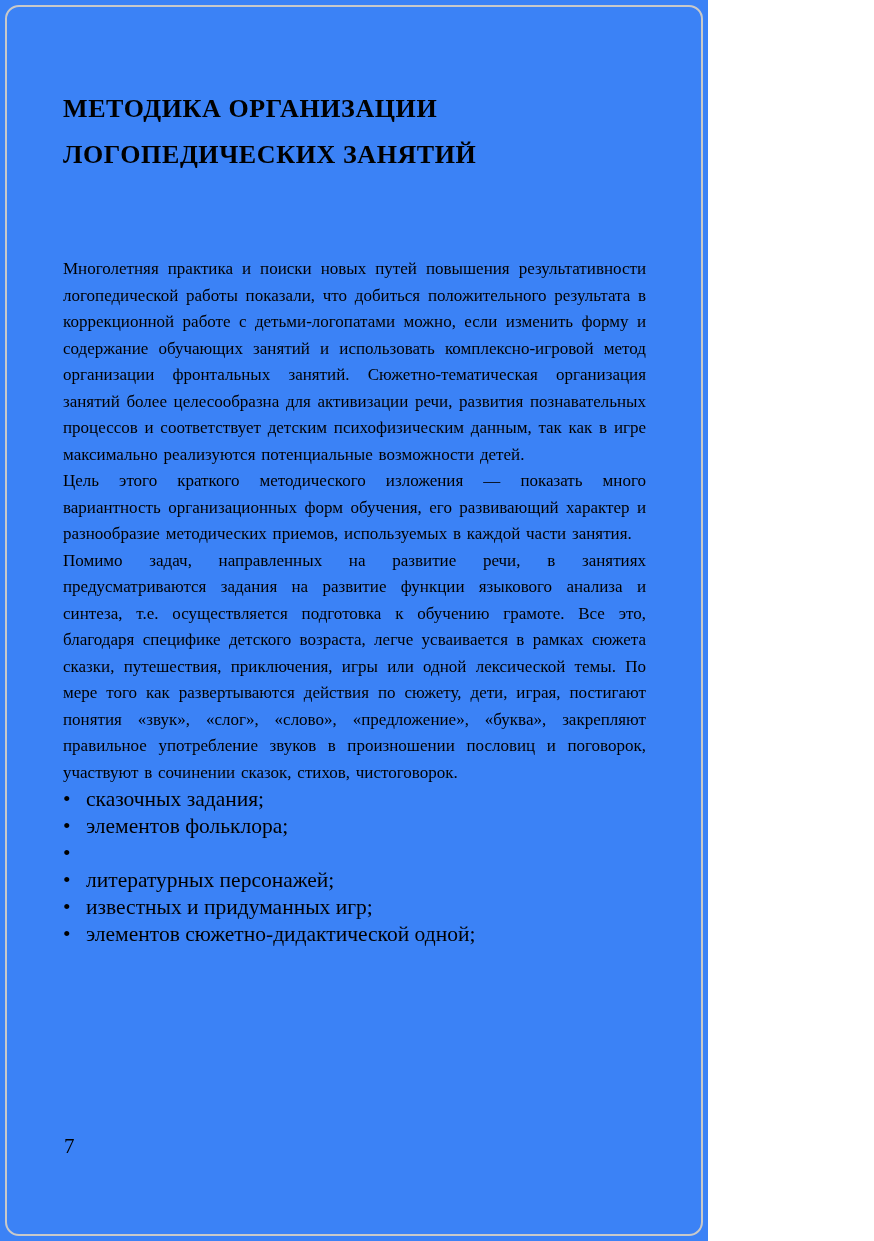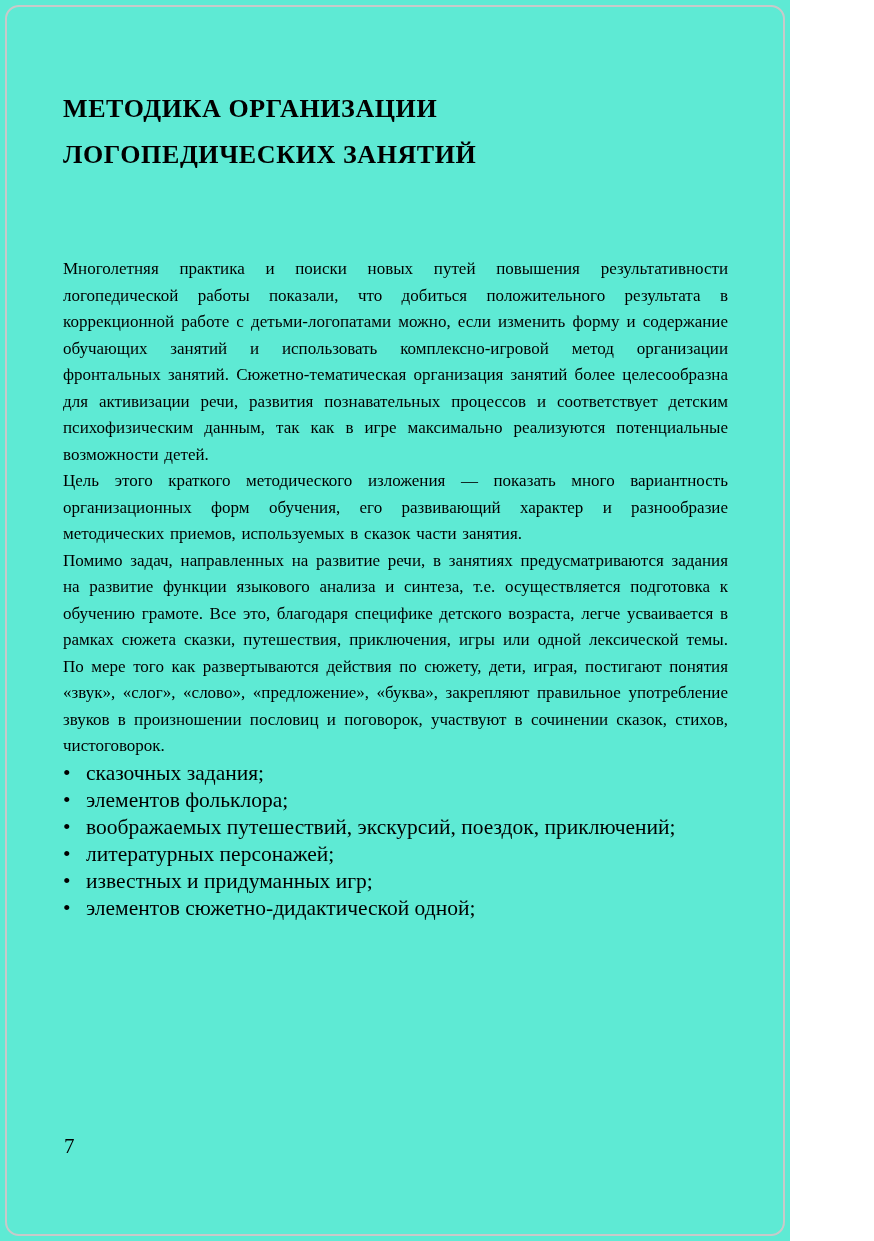--- a/index.html
+++ b/index.html
@@ -2,23 +2,23 @@
 <html lang="ru"><head>
 <meta charset="utf-8">
 <style>
   html, body {
     margin: 0;
     padding: 0;
     background: #ffffff;
   }
   .page {
     position: relative;
-    width: 790px;
+    width: 708px;
     height: 1241px;
-    background: #5eead4;
+    background: #3b82f6;
     color: #000000;
     font-family: "Liberation Serif", "DejaVu Serif", serif;
     overflow: hidden;
   }
   .scan-border {
     position: absolute;
     inset: 5px;
     border: 2px solid #c9c9c9;
     border-radius: 14px;
     pointer-events: none;
@@ -78,35 +78,34 @@
   <div class="scan-border"></div>
   <div class="content">
 
     <h1 class="title">
       <span class="title-line">МЕТОДИКА ОРГАНИЗАЦИИ</span>
       <span class="title-line">ЛОГОПЕДИЧЕСКИХ ЗАНЯТИЙ</span>
     </h1>
 
     <div class="body-text">
       <p class="para">Многолетняя практика и поиски новых путей повышения результативности логопедической работы показали, что добиться положительного результата в коррекционной работе с детьми-логопатами можно, если изменить форму и содержание обучающих занятий и использовать комплексно-игровой метод организации фронтальных занятий. Сюжетно-тематическая организация занятий более целесообразна для активизации речи, развития познавательных процессов и соответствует детским психофизическим данным, так как в игре максимально реализуются потенциальные возможности детей.</p>
-      <p class="para">Цель этого краткого методического изложения — показать много вариантность организационных форм обучения, его развивающий характер и разнообразие методических приемов, используемых в сказок части занятия.</p>
+      <p class="para">Цель этого краткого методического изложения — показать много вариантность организационных форм обучения, его развивающий характер и разнообразие методических приемов, используемых в каждой части занятия.</p>
       <p class="para">Помимо задач, направленных на развитие речи, в занятиях предусматриваются задания на развитие функции языкового анализа и синтеза, т.е. осуществляется подготовка к обучению грамоте. Все это, благодаря специфике детского возраста, легче усваивается в рамках сюжета сказки, путешествия, приключения, игры или одной лексической темы. По мере того как развертываются действия по сюжету, дети, играя, постигают понятия «звук», «слог», «слово», «предложение», «буква», закрепляют правильное употребление звуков в произношении пословиц и поговорок, участвуют в сочинении сказок, стихов, чистоговорок.</p>
 
       <ul class="bullets">
         <li class="bullet-item">
           <span class="bullet-marker">•</span>
           <span>сказочных задания;</span>
         </li>
         <li class="bullet-item">
           <span class="bullet-marker">•</span>
           <span>элементов фольклора;</span>
         </li>
         <li class="bullet-item">
           <span class="bullet-marker">•</span>
-          <span>воображаемых путешествий, экскурсий, поездок, приключений;</span>
         </li>
         <li class="bullet-item">
           <span class="bullet-marker">•</span>
           <span>литературных персонажей;</span>
         </li>
         <li class="bullet-item">
           <span class="bullet-marker">•</span>
           <span>известных и придуманных игр;</span>
         </li>
         <li class="bullet-item">

